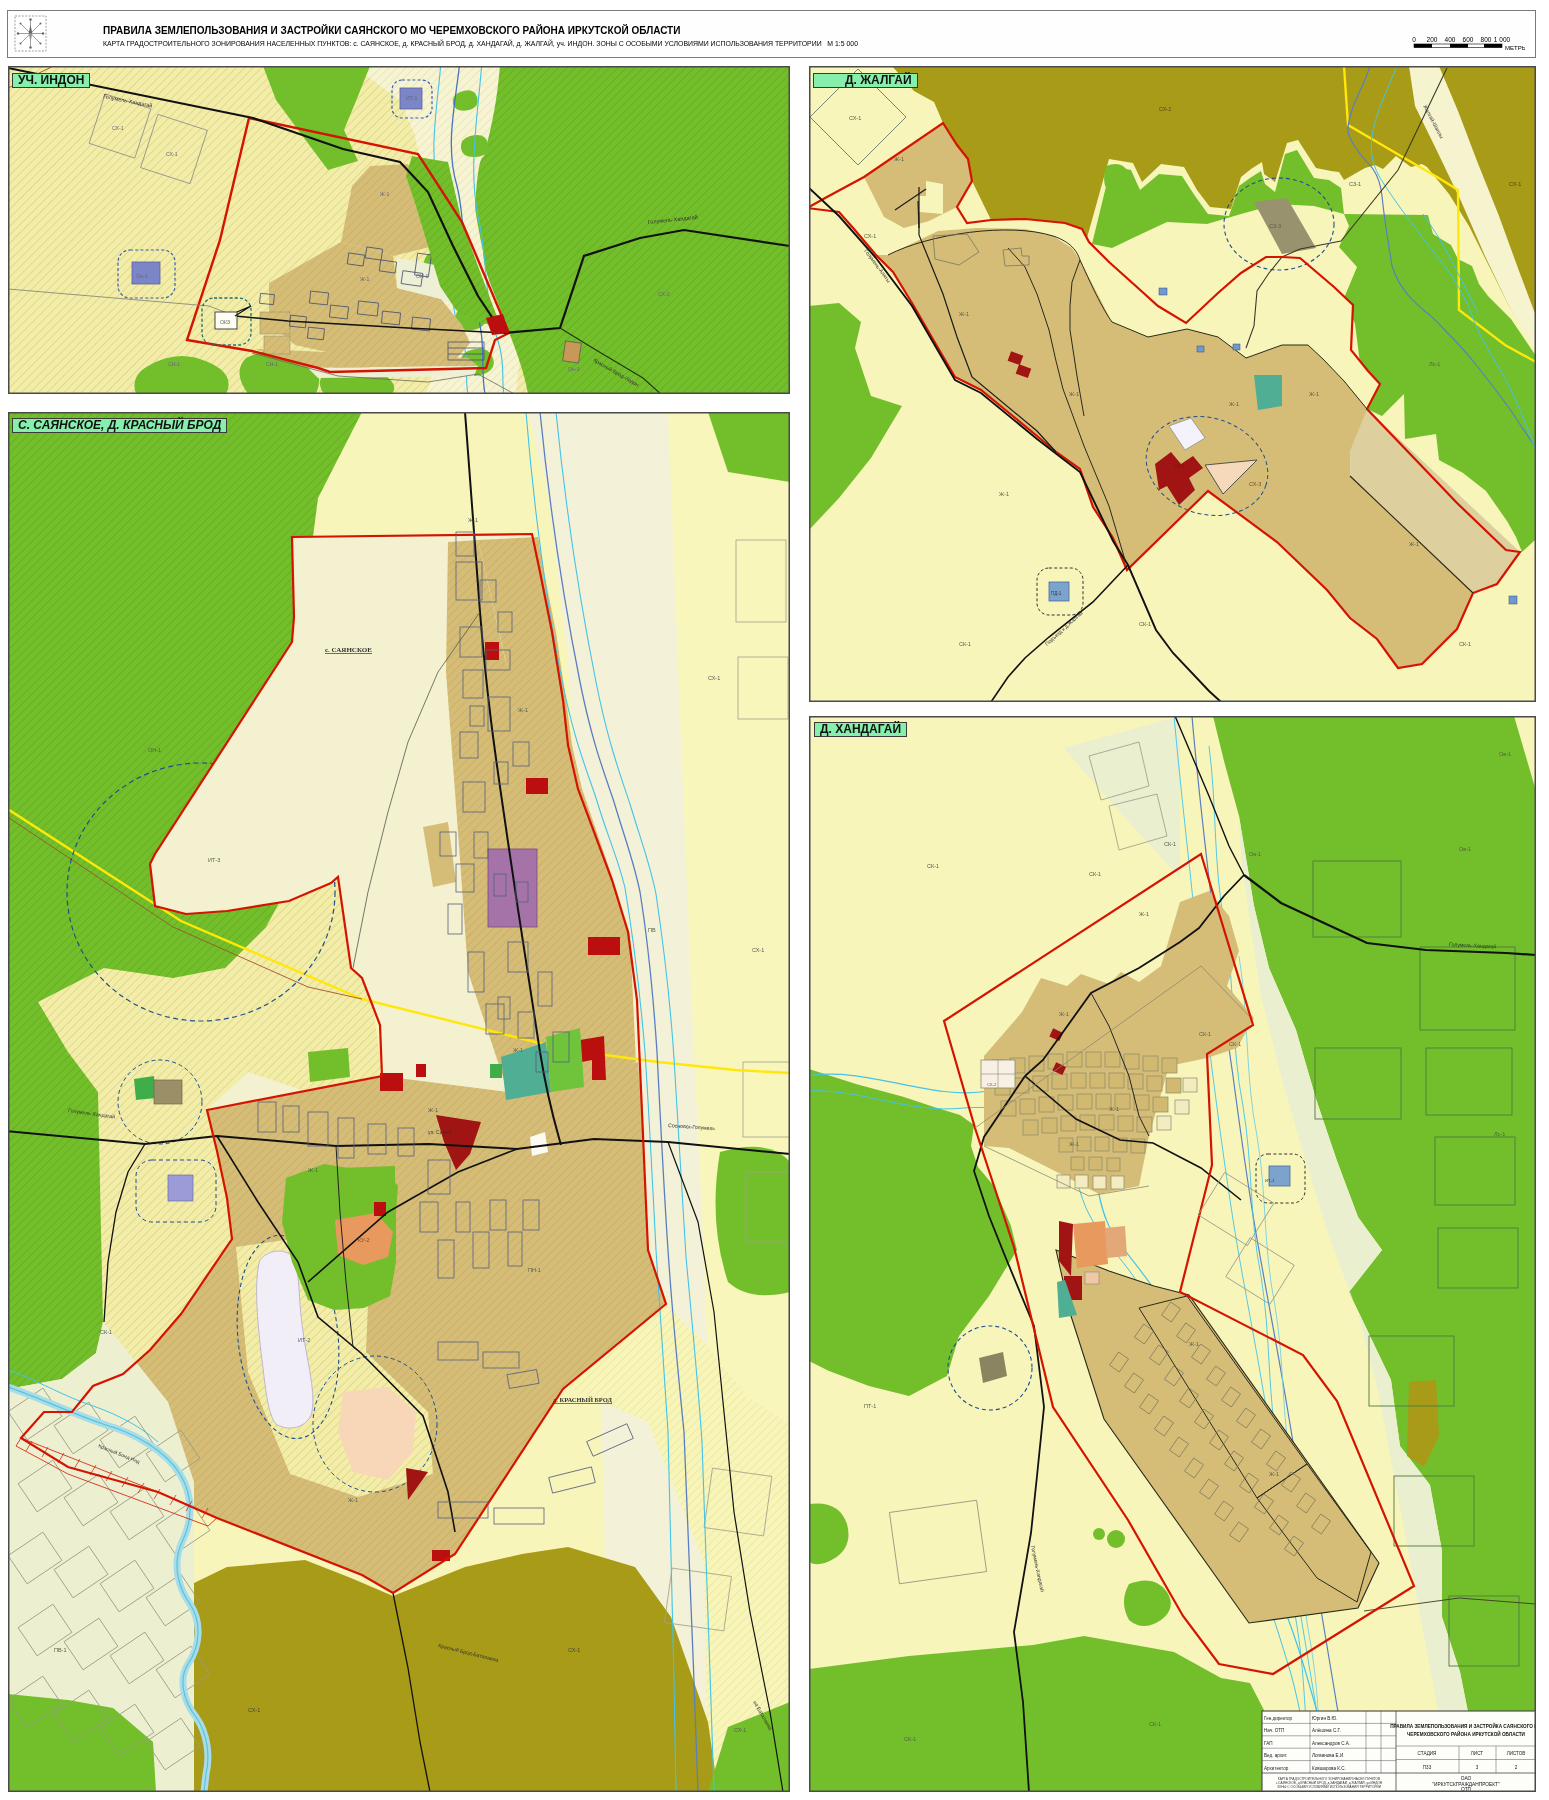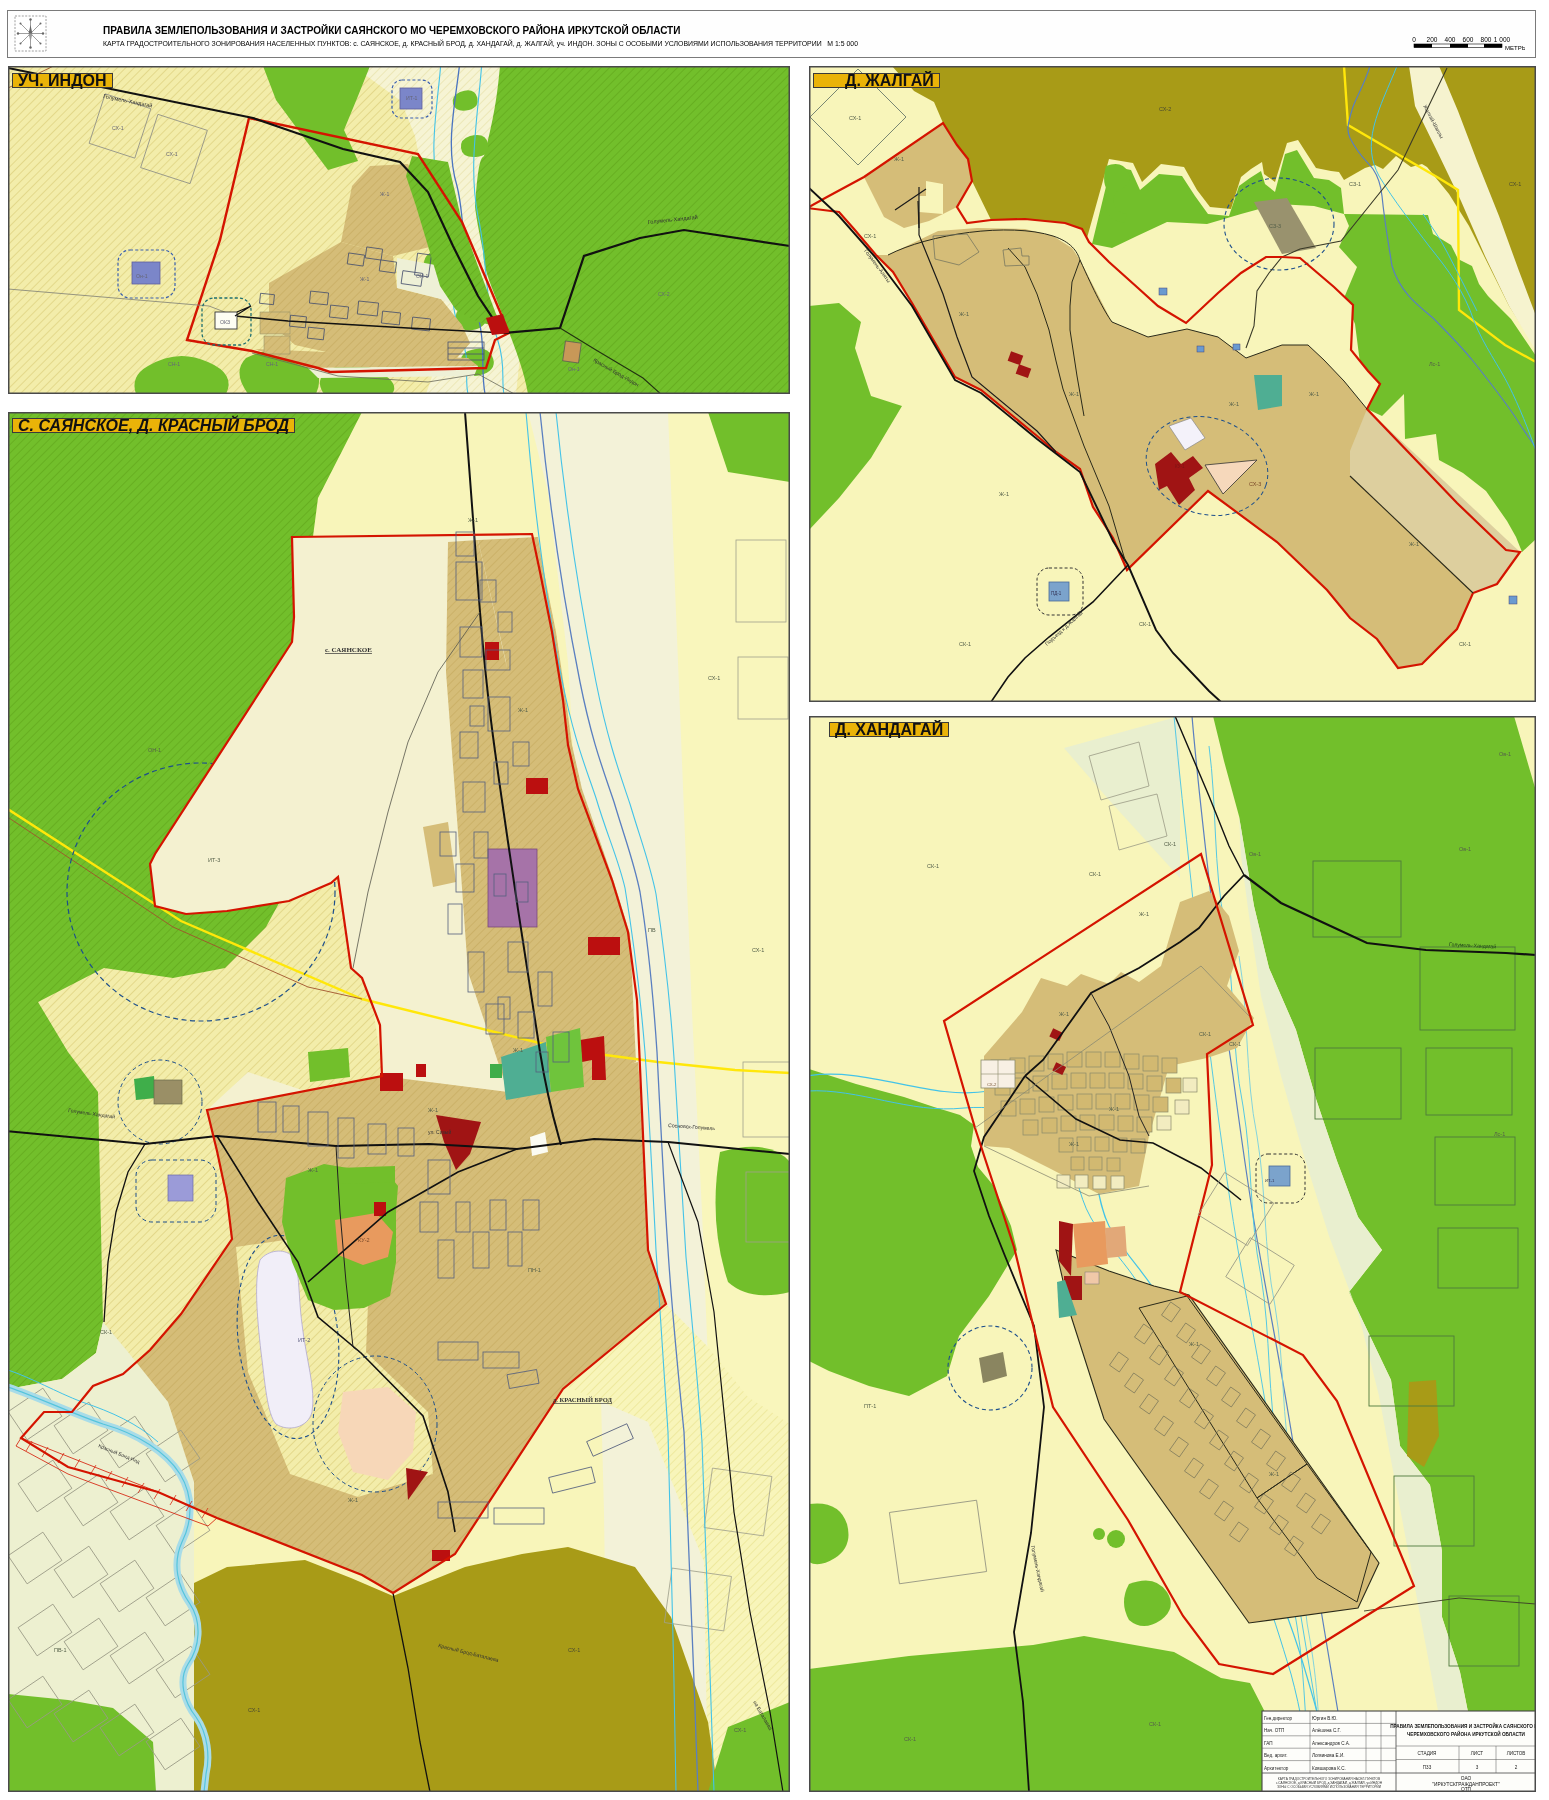--- a/index.html
+++ b/index.html
@@ -1,17 +1,17 @@
 <!DOCTYPE html>
 <html><head>
 <meta charset="utf-8">
 <style>
 html,body{margin:0;padding:0;width:1549px;height:1800px;background:#ffffff;font-family:"Liberation Sans",sans-serif;}
 .abs{position:absolute;}
-.plabel{position:absolute;background:#eab308;border:1px solid #3a3a3a;font-weight:bold;font-size:16px;line-height:13px;padding:0 5px;color:#111;white-space:nowrap;}
+.plabel{position:absolute;background:#86efac;border:1px solid #3a3a3a;font-weight:bold;font-size:12px;line-height:13px;padding:0 5px;color:#111;white-space:nowrap;}
 svg{display:block;}
 </style>
 </head>
 <body>
 <svg width="0" height="0" style="position:absolute">
 <defs>
 <pattern id="hC" width="6" height="6" patternUnits="userSpaceOnUse" patternTransform="rotate(45)">
 <rect width="6" height="6" fill="#f3edaa"></rect>
         <line x1="0" y1="0" x2="0" y2="6" stroke="#e0d584" stroke-width="1.7"></line>
       </pattern>
@@ -807,14 +807,14 @@
 <text x="520" y="1072">ЗОНЫ С ОСОБЫМИ УСЛОВИЯМИ ИСПОЛЬЗОВАНИЯ ТЕРРИТОРИИ</text>
 </g>
 <g font-size="4.8" fill="#111" text-anchor="middle">
 <text x="657" y="1064">ОАО</text>
 <text x="657" y="1069.5">"ИРКУТСКГРАЖДАНПРОЕКТ"</text>
 <text x="657" y="1075">ОТП</text>
 </g>
 </g>
 <rect x="0.75" y="0.75" width="725.5" height="1074.5" fill="none" stroke="#4a4a4a" stroke-width="1.5"></rect>
 </svg>
-<div class="plabel" style="left:20px;top:6px;">Д. ХАНДАГАЙ</div>
+<div class="plabel" style="left:5px;top:6px;">Д. ХАНДАГАЙ</div>
 </div>
 
 </body></html>

